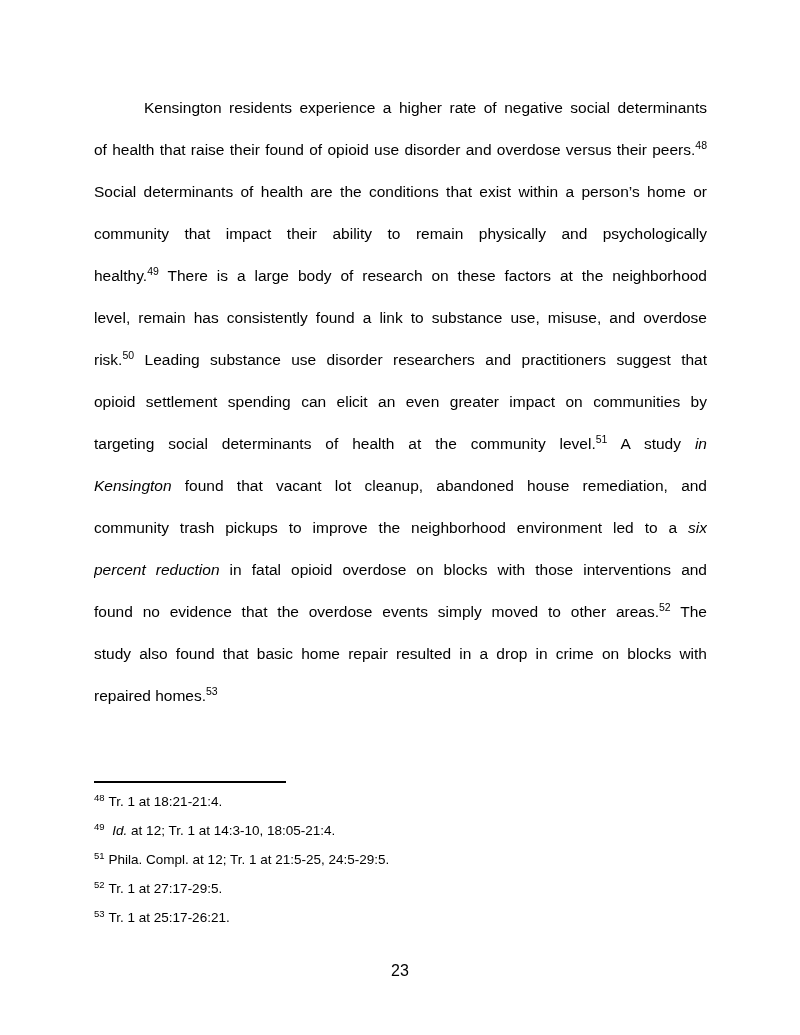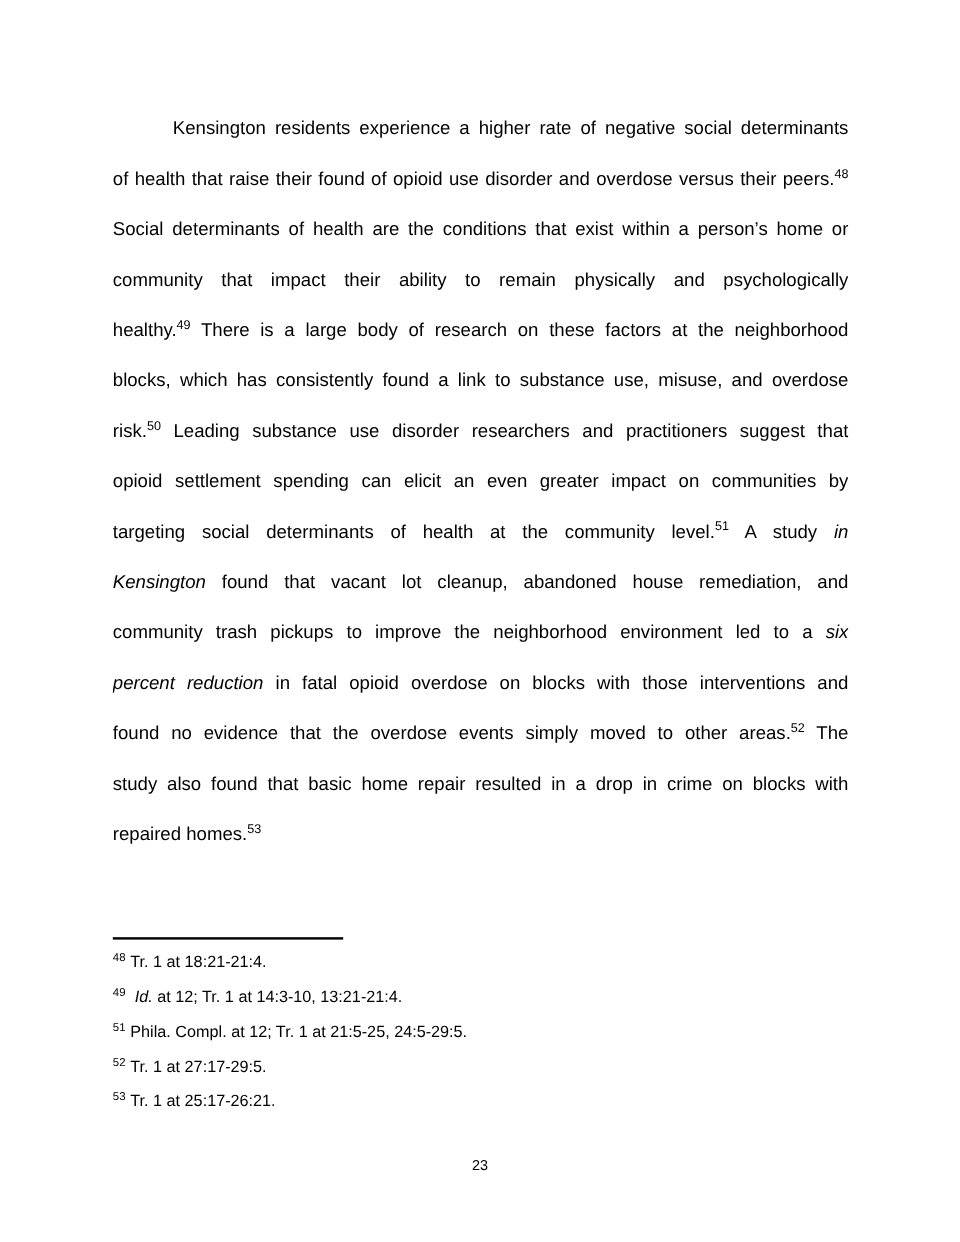--- a/index.html
+++ b/index.html
@@ -74,51 +74,51 @@
     top: -5px;
     vertical-align: baseline;
     margin-right: 4px;
   }
   .page-number {
     position: absolute;
     left: 0;
     top: 960px;
     width: 800px;
     text-align: center;
-    font-size: 12px;
+    font-size: 16px;
     line-height: 22px;
   }
 </style>
 </head>
 <body>
 
 <div class="page">
   <div class="body-text" id="paragraph">
       <div class="line indent"><span>Kensington residents experience a higher rate of negative social determinants</span></div>
       <div class="line"><span>of health that raise their found of opioid use disorder and overdose versus their peers.</span><sup class="fn-ref">48</sup></div>
       <div class="line"><span>Social determinants of health are the conditions that exist within a person’s home or</span></div>
       <div class="line"><span>community that impact their ability to remain physically and psychologically</span></div>
       <div class="line"><span>healthy.</span><sup class="fn-ref">49</sup><span> There is a large body of research on these factors at the neighborhood</span></div>
-      <div class="line"><span>blocks, which has consistently found a link to substance use, misuse, and overdose</span></div>
+      <div class="line"><span>level, remain has consistently found a link to substance use, misuse, and overdose</span></div>
       <div class="line"><span>risk.</span><sup class="fn-ref">50</sup><span> Leading substance use disorder researchers and practitioners suggest that</span></div>
       <div class="line"><span>opioid settlement spending can elicit an even greater impact on communities by</span></div>
       <div class="line"><span>targeting social determinants of health at the community level.</span><sup class="fn-ref">51</sup><span> A study </span><span class="it">in</span></div>
       <div class="line"><span class="it">Kensington</span><span> found that vacant lot cleanup, abandoned house remediation, and</span></div>
       <div class="line"><span>community trash pickups to improve the neighborhood environment led to a </span><span class="it">six</span></div>
       <div class="line"><span class="it">percent reduction</span><span> in fatal opioid overdose on blocks with those interventions and</span></div>
       <div class="line"><span>found no evidence that the overdose events simply moved to other areas.</span><sup class="fn-ref">52</sup><span> The</span></div>
       <div class="line"><span>study also found that basic home repair resulted in a drop in crime on blocks with</span></div>
       <div class="line last"><span>repaired homes.</span><sup class="fn-ref">53</sup></div>
     </div>
 
   <div class="footnote-section">
     <div class="fn-rule"></div>
     <div id="footnotes">
         <div class="footnote"><sup class="fn-num">48</sup><span>Tr. 1 at 18:21-21:4.</span></div>
-        <div class="footnote"><sup class="fn-num">49</sup><span> </span><span class="it">Id.</span><span> at 12; Tr. 1 at 14:3-10, 13:21-21:4.</span></div>
+        <div class="footnote"><sup class="fn-num">49</sup><span> </span><span class="it">Id.</span><span> at 12; Tr. 1 at 14:3-10, 18:05-21:4.</span></div>
         <div class="footnote"><sup class="fn-num">51</sup><span>Phila. Compl. at 12; Tr. 1 at 21:5-25, 24:5-29:5.</span></div>
         <div class="footnote"><sup class="fn-num">52</sup><span>Tr. 1 at 27:17-29:5.</span></div>
         <div class="footnote"><sup class="fn-num">53</sup><span>Tr. 1 at 25:17-26:21.</span></div>
       </div>
   </div>
 
   <div class="page-number">23</div>
 </div>
 
 </body></html>

